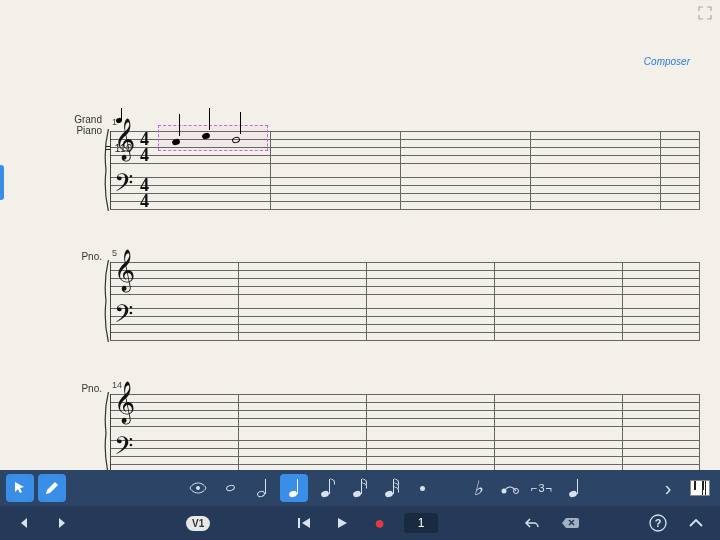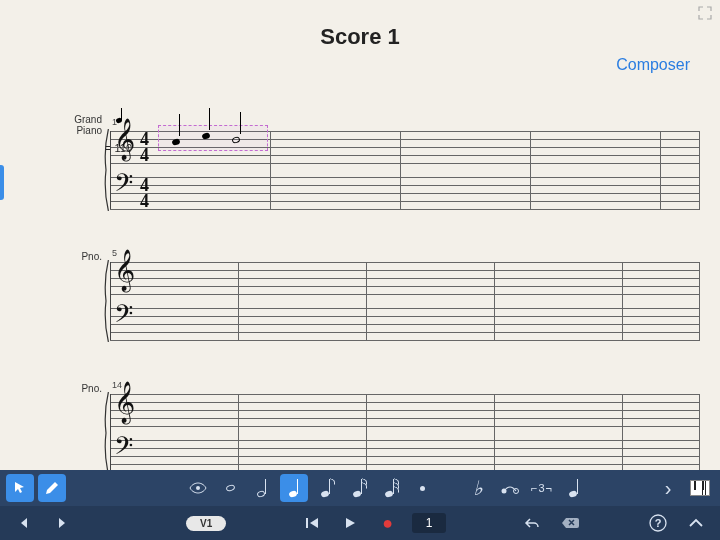--- a/index.html
+++ b/index.html
@@ -12,21 +12,21 @@
     background: #f3f0e9;
     background-image: radial-gradient(#e8e5de 0.5px, transparent 0.5px);
     background-size: 4px 4px;
     overflow: hidden;
   }
   .expand-icon {
     position: absolute; top: 6px; right: 8px; width: 14px; height: 14px;
     color: #999;
   }
   .title { position: absolute; top: 24px; left: 0; right: 0; text-align: center; font-size: 22px; font-weight: bold; color: #222; }
-  .composer { position: absolute; top: 56px; right: 30px; color: #2a7de1; font-size: 16px; }
+  .composer { position: absolute; top: 56px; right: 30px; color: #2a7de1; font-size: 10px; font-style: italic; }
   .side-tab { position: absolute; left: 0; top: 165px; width: 4px; height: 35px; background: #3b8ee8; border-radius: 0 3px 3px 0; }
 
   .tempo { position: absolute; left: 105px; top: 108px; font-size: 11px; color: #222; display:flex; align-items:center; gap:19px;flex-direction:column;}
   .tempo .qn { width:6px; height:15px; position:relative; }
   .tempo .qn::before { content:""; position:absolute; bottom:0; left:0; width:6px; height:5px; background:#000; border-radius:50%; transform:rotate(-20deg);}
   .tempo .qn::after { content:""; position:absolute; bottom:3px; right:0; width:1px; height:12px; background:#000;}
 
   .system { position: absolute; left: 50px; right: 20px; }
   .sys1 { top: 125px; }
   .sys2 { top: 256px; }
@@ -75,38 +75,37 @@
 
   .note-icon { position:relative; width:14px; height:22px; }
   .note-icon .h { position:absolute; bottom:2px; left:2px; width:8px; height:6px; border-radius:50%; transform:rotate(-20deg); }
   .note-icon .h.f { background:currentColor; }
   .note-icon .h.o { border:1.2px solid currentColor; }
   .note-icon .s { position:absolute; bottom:5px; right:3px; width:1px; height:15px; background:currentColor; }
   .note-icon .f1 { position:absolute; top:2px; right:-2px; width:5px; height:5px; border-top:1px solid currentColor; border-right:1px solid currentColor; border-radius:0 60% 0 0; transform:skewY(20deg);}
   .note-icon .f2 { position:absolute; top:6px; right:-2px; width:5px; height:5px; border-top:1px solid currentColor; border-right:1px solid currentColor; border-radius:0 60% 0 0; transform:skewY(20deg);}
 
   .measure-counter { background:#1a2a40; color:#fff; font-size:12px; padding:3px 14px; border-radius:3px; }
-  .ver-badge { background:#e8e8e8; color:#333; font-size:10px; padding:2px 14px; border-radius:8px; font-weight:bold;}
+  .ver-badge { background:#e8e8e8; color:#333; font-size:10px; padding:2px 6px; border-radius:8px; font-weight:bold;}
 
   .dot-icon{width:5px;height:5px;border-radius:50%;background:currentColor;}
   .triplet-lbl{font-size:11px;letter-spacing:1px;}
   .piano-icon { width:20px; height:16px; background:linear-gradient(to right,#fff 0 14%, #222 14% 17%, #fff 17% 31%, #222 31% 34%, #fff 34% 48%, #fff 48% 62%, #222 62% 65%, #fff 65% 79%, #222 79% 82%, #fff 82% 100%); border:1px solid #888; position:relative;}
   .piano-icon::after{content:"";position:absolute;top:0;left:0;right:0;height:9px;background:repeating-linear-gradient(to right,transparent 0 3px,#222 3px 5px,transparent 5px 8px);}
 
 </style>
 </head>
 <body>
 
 <div class="score-area">
   <div class="expand-icon">
     <svg viewBox="0 0 14 14">
         <path d="M1 5V1h4M9 1h4v4M13 9v4H9M5 13H1V9" stroke="#aaa" stroke-width="1.2" fill="none"></path>
       </svg>
   </div>
-  <div class="title">Score 1</div>
   <div class="composer">Composer</div>
   <div class="side-tab"></div>
 
   <div class="tempo">
     <span class="qn"></span>
     <span>= 110</span>
   </div>
 
   <div class="system sys1">
     <div class="instr-label">Grand Piano</div>

